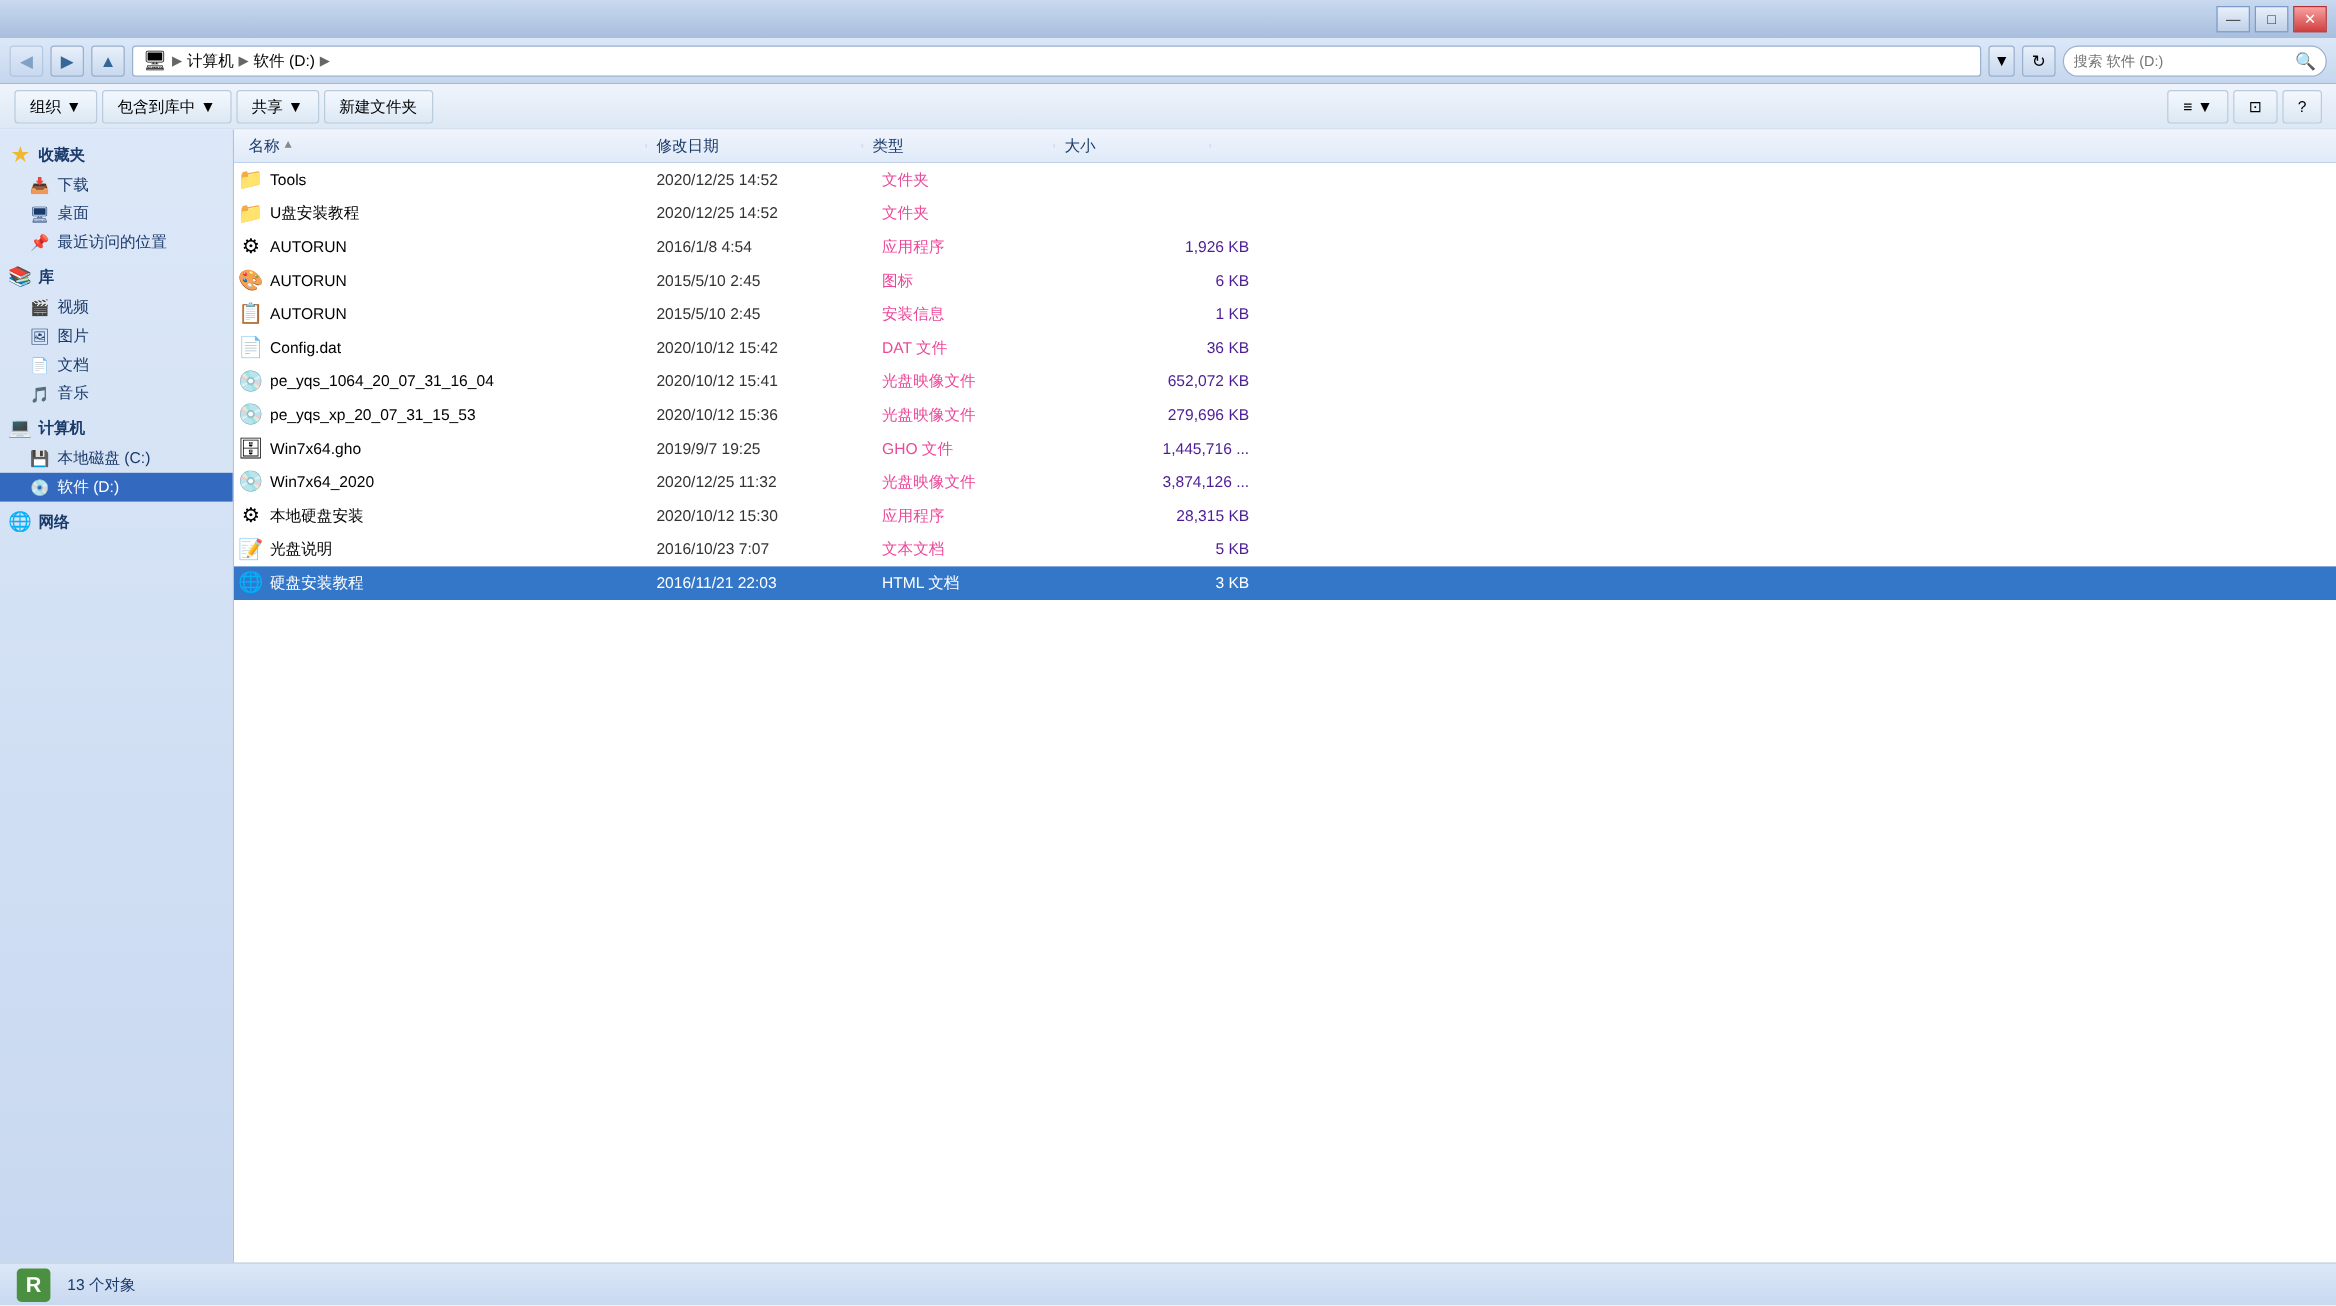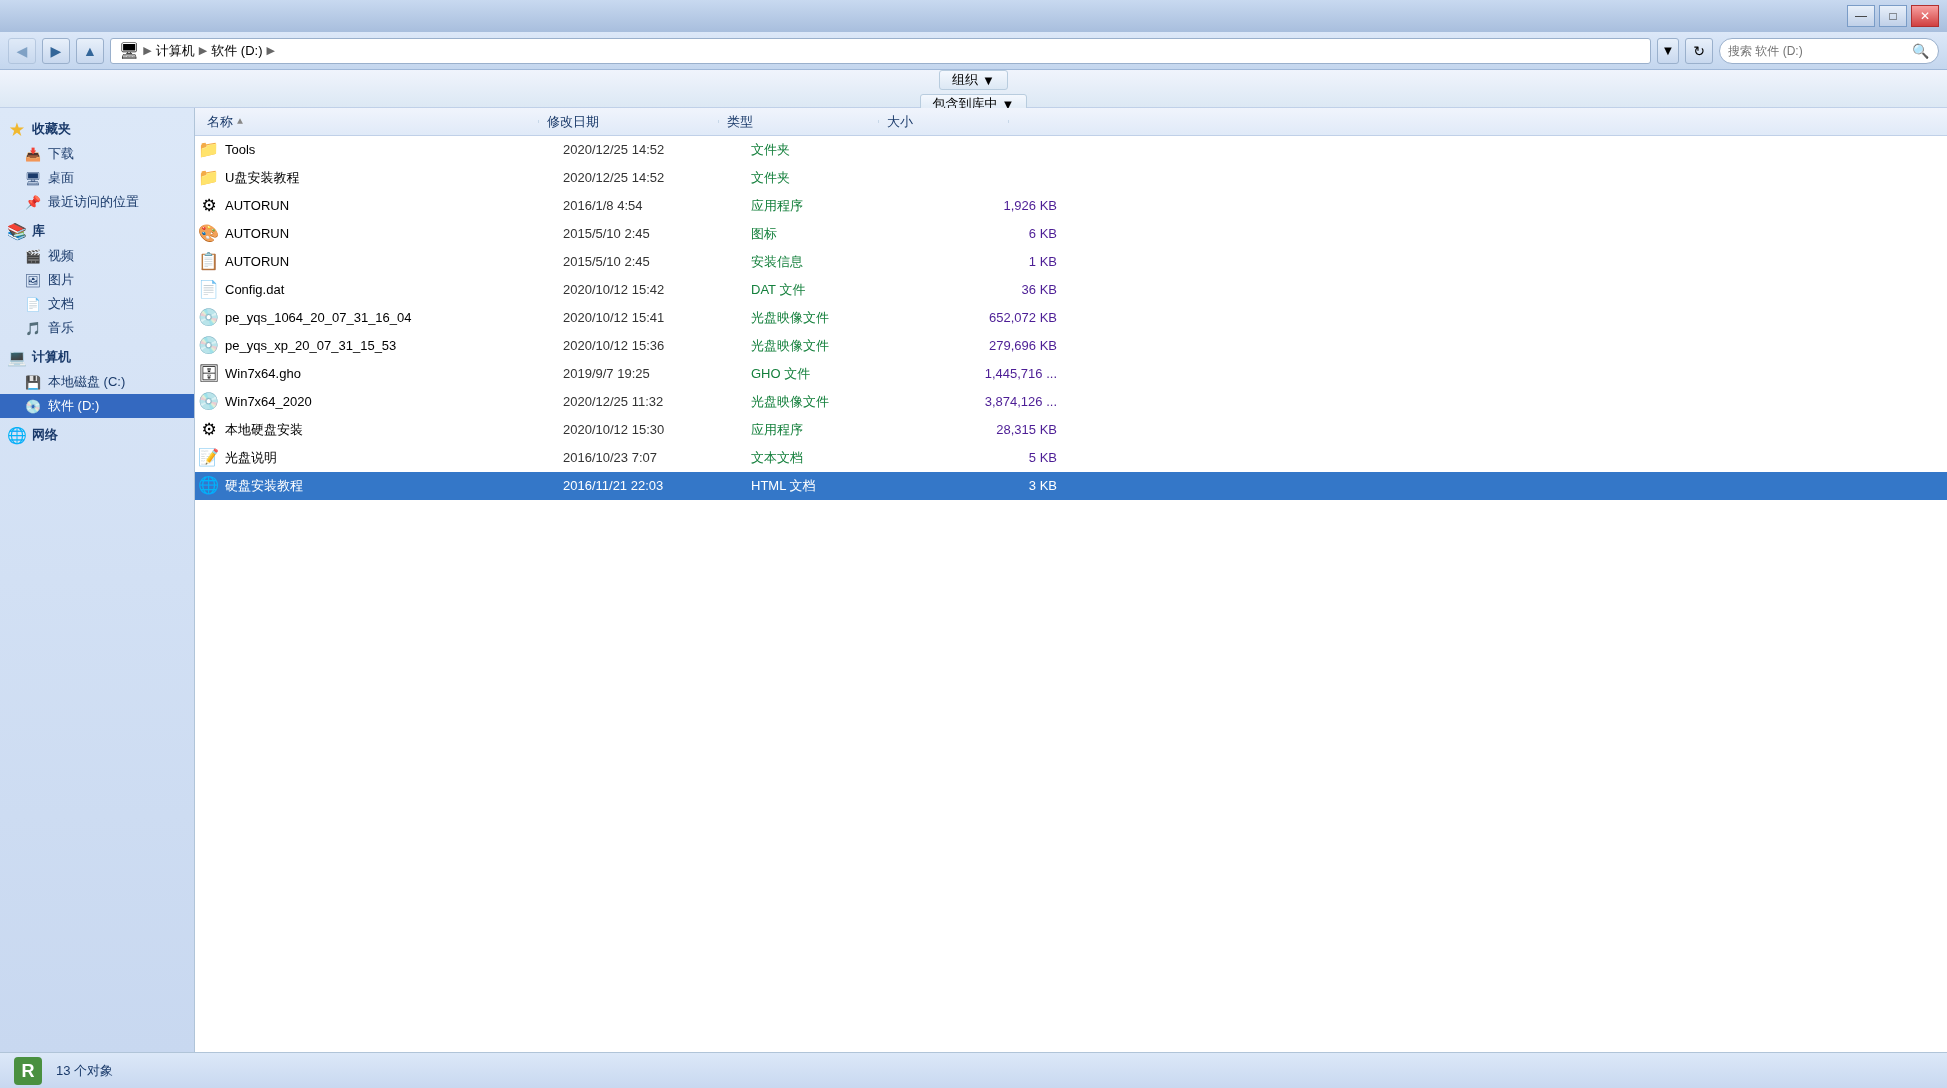--- a/index.html
+++ b/index.html
@@ -133,21 +133,20 @@
 
     
     .toolbar {
       height: 38px;
       background: linear-gradient(to bottom, #f0f4fc, #dce8f4);
       border-bottom: 1px solid #c0d0e8;
       display: flex;
       align-items: center;
       padding: 0 12px;
       gap: 4px;
-      flex-direction: column;
     }
     .toolbar-btn {
       height: 28px;
       padding: 0 12px;
       background: linear-gradient(to bottom, #f4f8fe, #dce8f4);
       border: 1px solid #b8ccde;
       border-radius: 3px;
       cursor: pointer;
       display: flex;
       align-items: center;
@@ -273,22 +272,22 @@
       align-items: center;
       font-size: 13px;
       color: #000;
       overflow: hidden;
       white-space: nowrap;
     }
     .file-cell-name {
       width: 348px;
       gap: 6px;
     }
-    .file-cell-date { width: 188px; color: #333; margin-left: 16px; }
-    .file-cell-type { width: 168px; color: #15803d; }
+    .file-cell-date { width: 188px; color: #333; }
+    .file-cell-type { width: 168px; color: #ec4899; }
     .file-cell-size { width: 138px; color: #4c1d95; text-align: right; justify-content: flex-end; }
     .file-icon {
       width: 20px;
       height: 20px;
       flex-shrink: 0;
       display: inline-flex;
       align-items: center;
       justify-content: center;
     }
 

